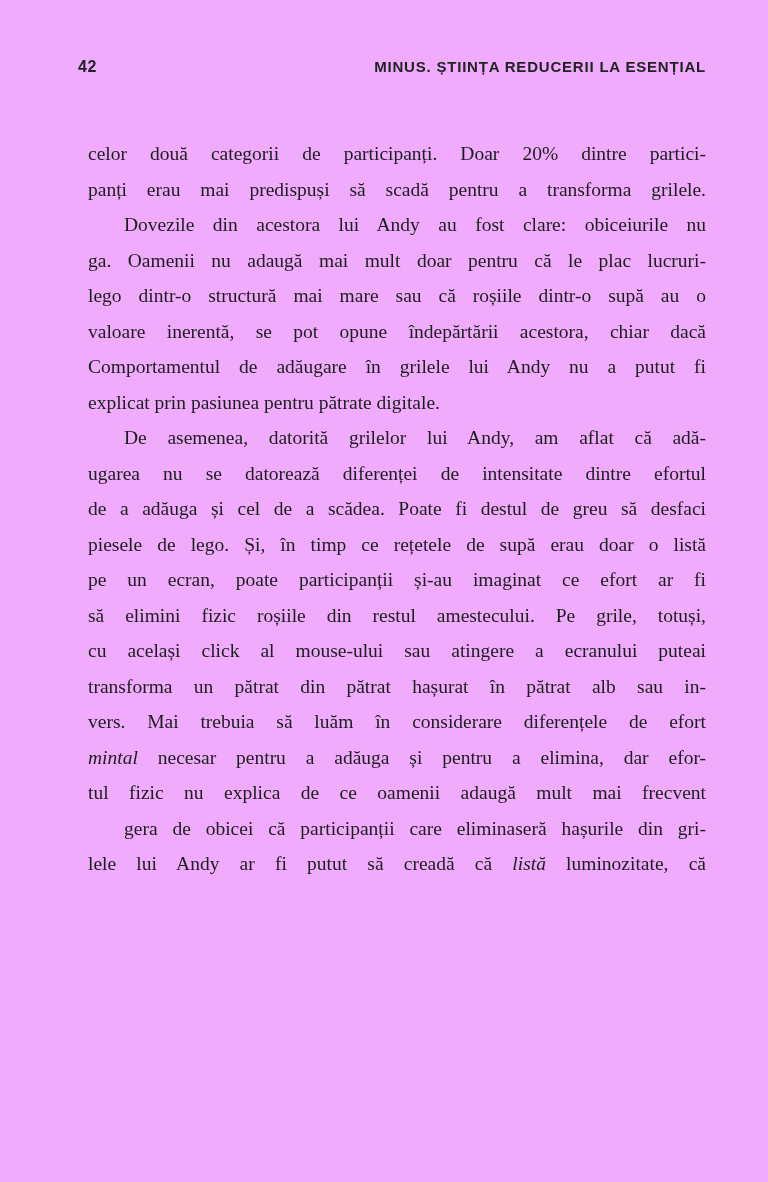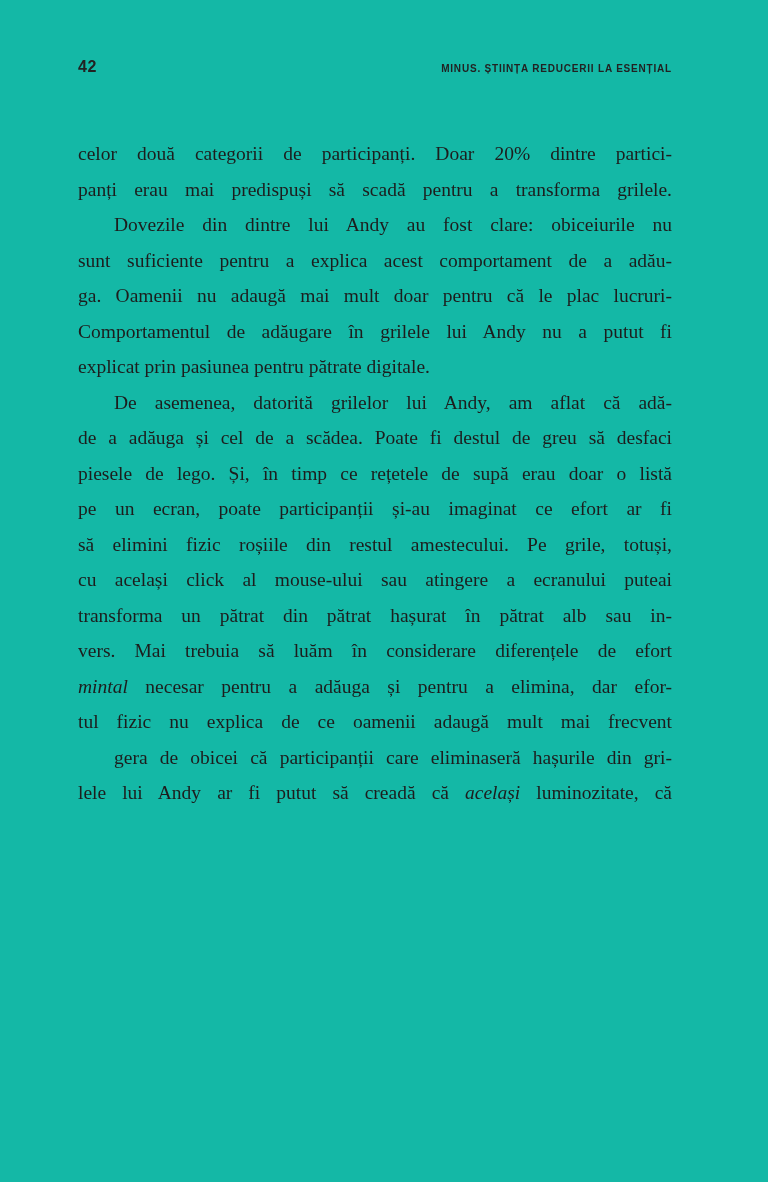--- a/index.html
+++ b/index.html
@@ -4,56 +4,57 @@
 <style>
   html, body {
     margin: 0;
     padding: 0;
     background: #ffffff;
   }
   .sheet {
     position: relative;
     width: 768px;
     height: 1182px;
-    background: #14b8a6;
+    background: #f0abfc;
     box-sizing: border-box;
-    padding: 58px 96px 0 78px;
+    padding: 58px 62px 0 78px;
     overflow: hidden;
     color: #1c1c1c;
   }
   .running-head {
     display: flex;
     justify-content: space-between;
     align-items: baseline;
     font-family: "Liberation Sans", sans-serif;
     font-weight: 700;
     color: #222222;
   }
   .page-number {
     font-size: 16px;
     letter-spacing: 0.5px;
   }
   .running-title {
-    font-size: 10px;
+    font-size: 15px;
     letter-spacing: 0.8px;
     text-transform: uppercase;
   }
   .body-text {
     margin-top: 60px;
     font-family: "Liberation Serif", serif;
     font-size: 19.5px;
     line-height: 35.5px;
     color: #1d1d1d;
   }
   .para { }
   .line {
     text-align: justify;
     text-align-last: justify;
     white-space: normal;
     height: 35.5px;
+    margin-left: 10px;
   }
   .line.last {
     text-align-last: left;
   }
   .para.indent .line:first-child {
     padding-left: 36px;
   }
   em {
   }
 </style>
@@ -65,36 +66,38 @@
     <span class="page-number">42</span>
     <span class="running-title">MINUS. ȘTIINȚA REDUCERII LA ESENȚIAL</span>
   </div>
 
   <div class="body-text">
       <div class="para">
         <div class="line">celor două categorii de participanți. Doar 20% dintre partici-</div>
         <div class="line">panți erau mai predispuși să scadă pentru a transforma grilele.</div>
       </div>
       <div class="para indent">
-        <div class="line">Dovezile din dintre lui Andy au fost clare: obiceiurile nu</div>
-        <div class="line">sunt suficiente pentru a explica acest comportament de a adău-</div>
+        <div class="line">Dovezile din acestora lui Andy au fost clare: obiceiurile nu</div>
         <div class="line">ga. Oamenii nu adaugă mai mult doar pentru că le plac lucruri-</div>
+        <div class="line">lego dintr-o structură mai mare sau că roșiile dintr-o supă au o</div>
+        <div class="line">valoare inerentă, se pot opune îndepărtării acestora, chiar dacă</div>
         <div class="line">Comportamentul de adăugare în grilele lui Andy nu a putut fi</div>
         <div class="line last">explicat prin pasiunea pentru pătrate digitale.</div>
       </div>
       <div class="para indent">
         <div class="line">De asemenea, datorită grilelor lui Andy, am aflat că adă-</div>
+        <div class="line">ugarea nu se datorează diferenței de intensitate dintre efortul</div>
         <div class="line">de a adăuga și cel de a scădea. Poate fi destul de greu să desfaci</div>
         <div class="line">piesele de lego. Și, în timp ce rețetele de supă erau doar o listă</div>
         <div class="line">pe un ecran, poate participanții și-au imaginat ce efort ar fi</div>
         <div class="line">să elimini fizic roșiile din restul amestecului. Pe grile, totuși,</div>
         <div class="line">cu același click al mouse-ului sau atingere a ecranului puteai</div>
         <div class="line">transforma un pătrat din pătrat hașurat în pătrat alb sau in-</div>
         <div class="line">vers. Mai trebuia să luăm în considerare diferențele de efort</div>
         <div class="line"><em>mintal</em> necesar pentru a adăuga și pentru a elimina, dar efor-</div>
         <div class="line">tul fizic nu explica de ce oamenii adaugă mult mai frecvent</div>
       </div>
       <div class="para indent">
         <div class="line">gera de obicei că participanții care eliminaseră hașurile din gri-</div>
-        <div class="line">lele lui Andy ar fi putut să creadă că <em>același</em> luminozitate, că</div>
+        <div class="line">lele lui Andy ar fi putut să creadă că <em>listă</em> luminozitate, că</div>
       </div>
     </div>
 </div>
 
 </body></html>

